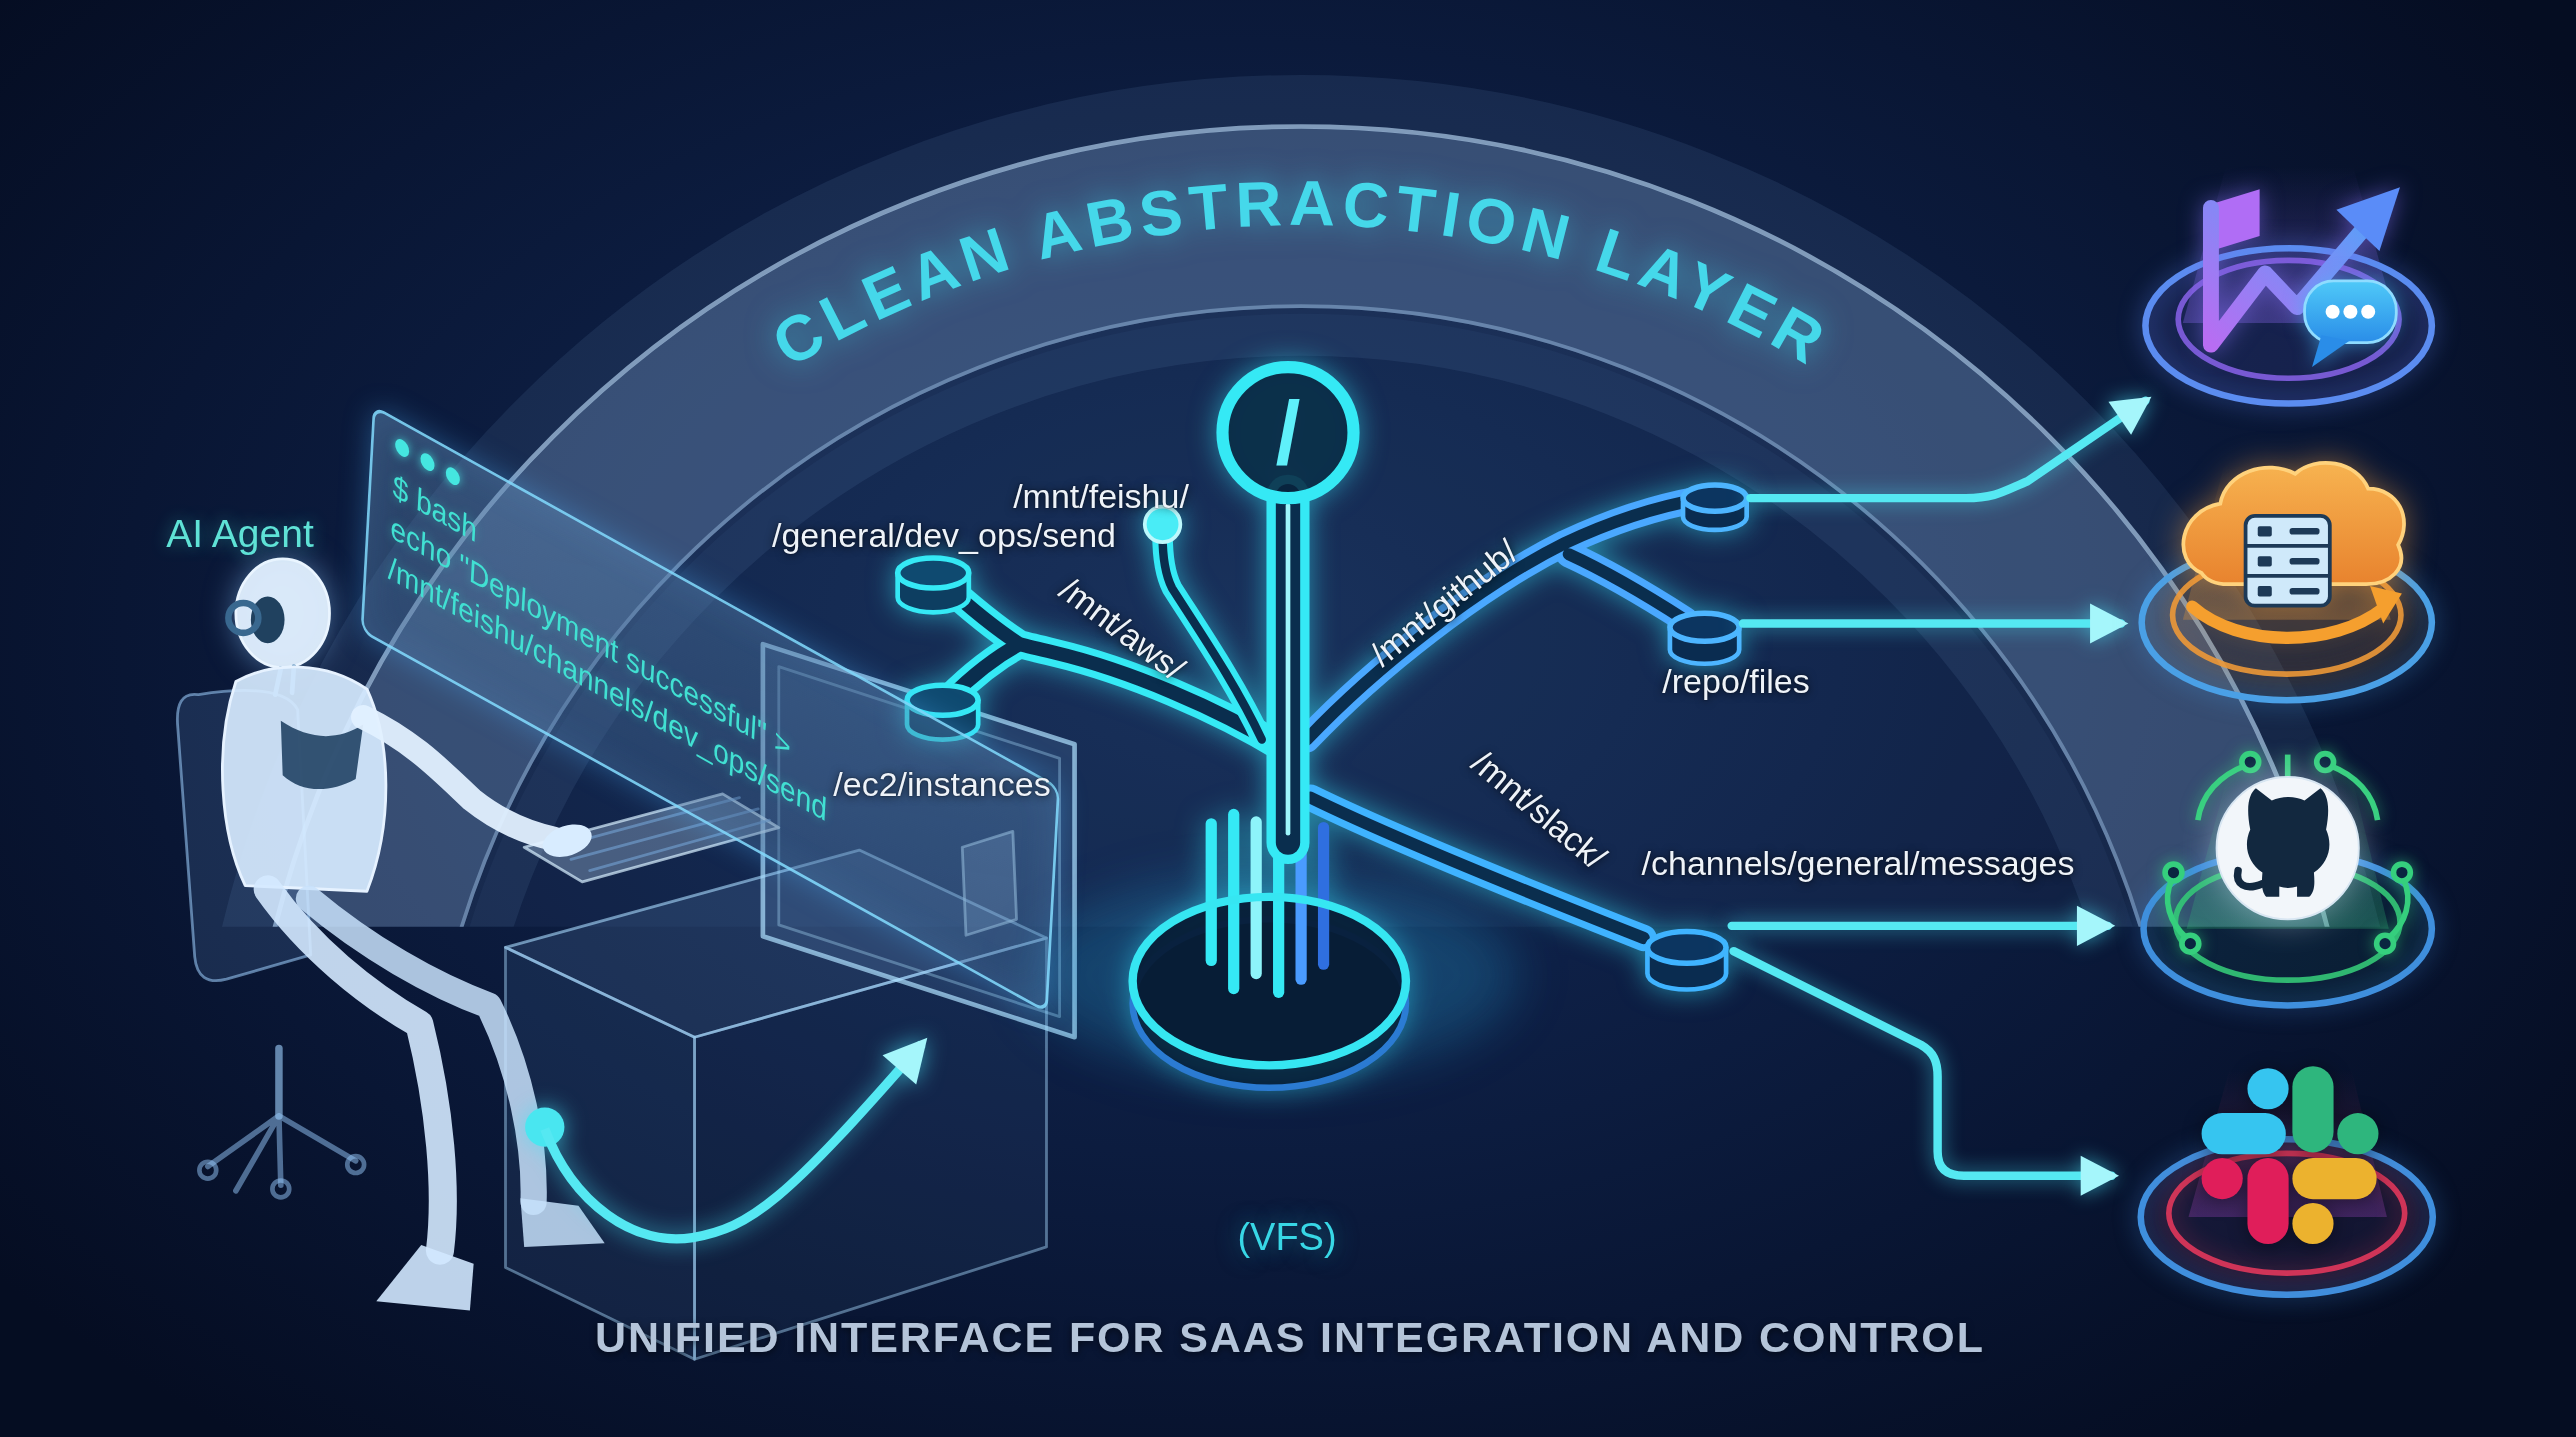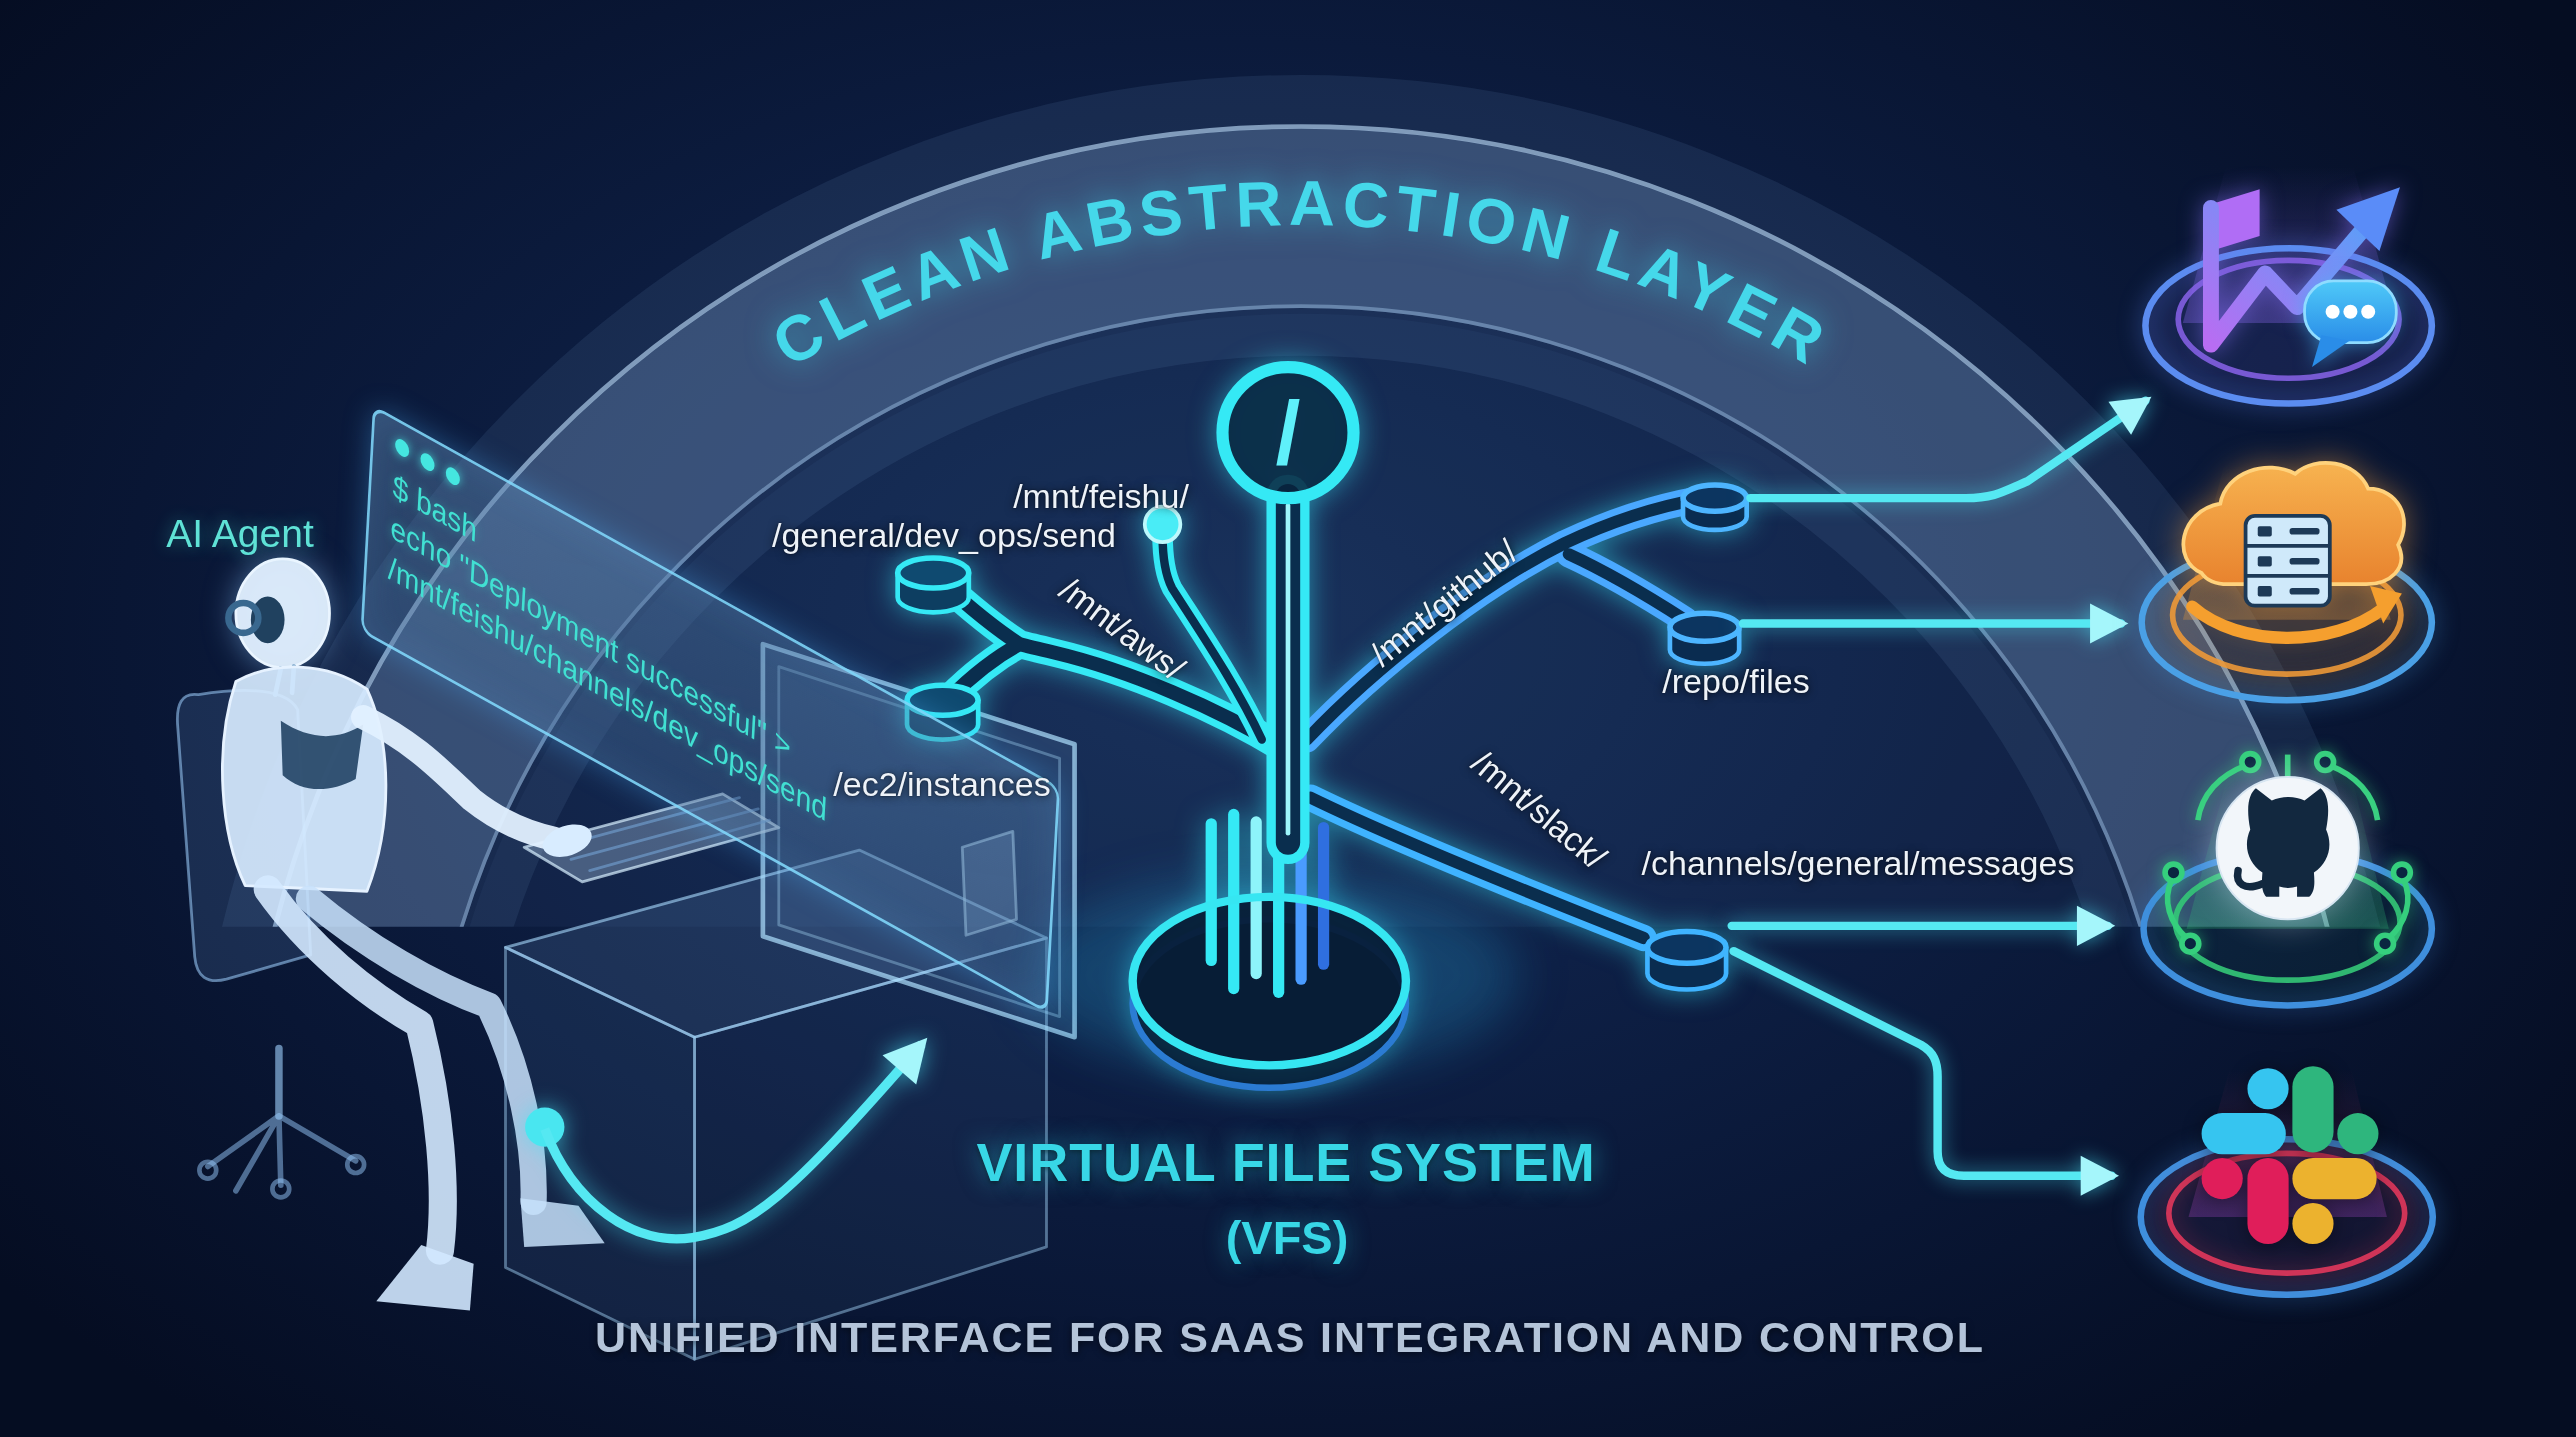--- a/index.html
+++ b/index.html
@@ -5,21 +5,21 @@
   html,body{margin:0;padding:0;background:#050d22;}
   .stage{position:relative;width:2576px;height:1438px;overflow:hidden;
     font-family:"Liberation Sans",sans-serif;
     background:radial-gradient(ellipse 1591px 1030px at 48% 44%, #142c55 0%, #0e2046 38%, #091634 70%, #050d22 100%);}
   .stage svg{position:absolute;left:0;top:0;}
   .lbl{position:absolute;transform:translate(-50%,-50%);color:#eef3f9;font-size:34px;font-weight:500;
     white-space:nowrap;text-shadow:0 1.9px 8.4px rgba(0,0,0,.7),0 0 1.9px rgba(0,0,0,.6);}
   .lbl-teal{color:#5fe2d6;font-size:39px;font-weight:500;text-shadow:0 0 17px rgba(60,220,210,.45);margin-top:12px;}
   .vfs-title{color:#38d7e6;font-size:54px;font-weight:700;letter-spacing:0.9px;
     text-shadow:0 0 24px rgba(46,210,230,.55),0 1.9px 5.6px rgba(0,0,0,.6);}
-  .vfs-sub{color:#38d7e6;font-size:47px;font-weight:700;text-shadow:0 0 22.5px rgba(46,210,230,.5);}
+  .vfs-sub{color:#38d7e6;font-size:38px;font-weight:400;text-shadow:0 0 22.5px rgba(46,210,230,.5);}
   .caption{color:#b4c4d9;font-size:43px;font-weight:600;letter-spacing:1.9px;text-shadow:0 2.8px 7.5px rgba(0,0,0,.55);}
   .terminal{position:absolute;left:373px;top:405px;width:786px;height:227px;
     transform:matrix(0.874,0.486,-0.055,0.9985,0,0);transform-origin:0 0;
     border:3.7px solid rgba(130,220,255,.85);border-radius:13px;
     background:linear-gradient(160deg,rgba(96,138,182,.42),rgba(56,92,136,.38));
     box-shadow:0 0 28px rgba(80,180,255,.35), inset 0 0 37px rgba(120,200,255,.12);
     padding:15px 24px;box-sizing:border-box;}
   .term-dots{display:flex;gap:13px;margin-bottom:13px;}
   .term-dot{width:16px;height:16px;border-radius:50%;background:#45e6e0;box-shadow:0 0 9.4px rgba(70,230,225,.8);}
   .term-line{color:#41e0d2;font-size:32px;line-height:41px;white-space:nowrap;
@@ -302,18 +302,17 @@
 
   <div class="lbl" style="left:1122px;top:629px;transform:translate(-50%,-50%) rotate(37deg);">/mnt/aws/</div>
   <div class="lbl" style="left:942px;top:764px;margin-top:20px;">/ec2/instances</div>
 
   <div class="lbl" style="left:1444px;top:603px;transform:translate(-50%,-50%) rotate(-39deg);">/mnt/github/</div>
   <div class="lbl" style="left:1736px;top:681px;text-align:center;">/repo/files</div>
 
   <div class="lbl" style="left:1539px;top:810px;transform:translate(-50%,-50%) rotate(40deg);">/mnt/slack/</div>
   <div class="lbl" style="left:1858px;top:863px;">/channels/general/messages</div>
 
-  <div class="lbl vfs-title" style="left:1286px;top:1162px;">VIRTUAL FILE SYSTEM</div>
   <div class="lbl vfs-sub" style="left:1287px;top:1237px;">(VFS)</div>
 
   <div class="lbl caption" style="left:1290px;top:1337px;">UNIFIED INTERFACE FOR SAAS INTEGRATION AND CONTROL</div>
 </div>
 
 
 </body></html>

